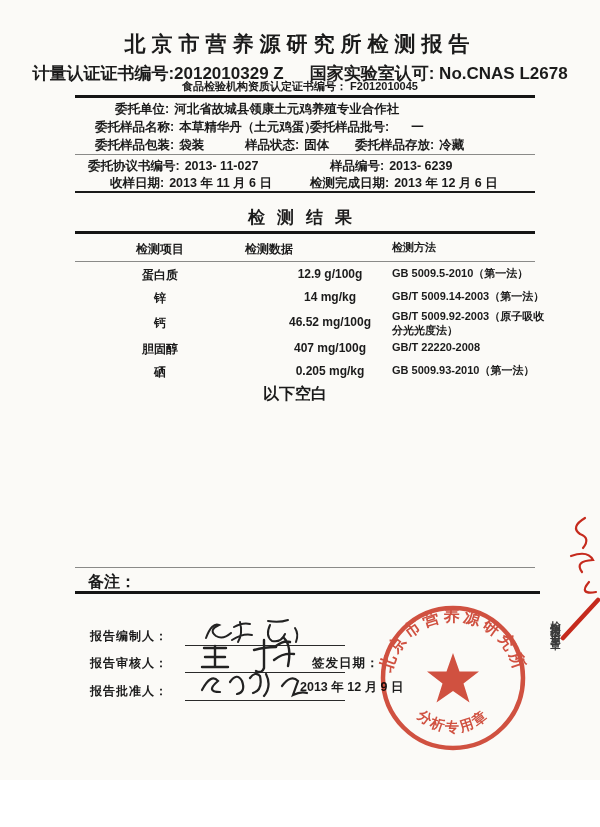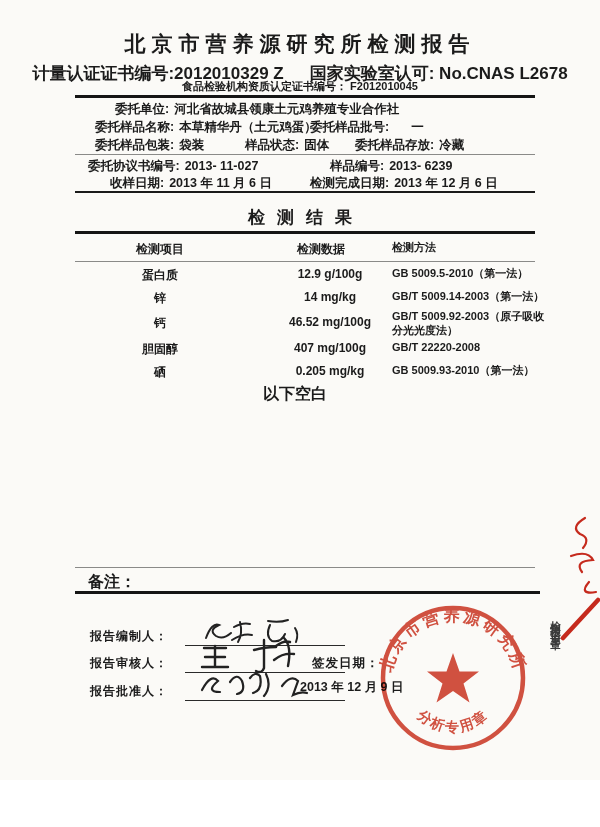--- a/index.html
+++ b/index.html
@@ -26,21 +26,21 @@
   
   .irow{left:0;right:0;height:16px;font-size:12.5px;}
   .pair{position:absolute;top:0;font-weight:bold;white-space:nowrap;}
   .pair .val{margin-left:5px;}
   .pair .val.wide{margin-left:22px;}
   
   .res-title{left:0;right:0;top:206px;text-align:center;font-size:17px;font-weight:bold;letter-spacing:12px;text-indent:12px;}
   .trow{left:0;right:0;font-size:12px;}
   .c1{position:absolute;left:75px;width:170px;text-align:center;font-weight:bold;}
   .c2{position:absolute;left:245px;width:170px;text-align:center;font-weight:bold;}
-  .c2h{position:absolute;left:245px;width:100px;text-align:right;font-weight:bold;}
+  .c2h{position:absolute;left:245px;width:100px;text-align:left;font-weight:bold;}
   .c3{position:absolute;left:392px;width:158px;text-align:left;font-weight:bold;font-size:11px;line-height:13.5px;white-space:normal;}
   .endnote{left:245px;width:100px;top:384px;text-align:center;font-size:16px;font-weight:bold;}
   
   .remarks-label{left:88px;top:572px;font-size:16px;font-weight:bold;}
   
   .sig-label{font-size:12px;font-weight:bold;letter-spacing:1px;}
   .sig-line{border-bottom:1.5px solid #2a2a2a;height:0;}
   .issue-date{font-size:12.5px;font-weight:bold;}
   
   .stamp{mix-blend-mode:multiply;opacity:.88;}

